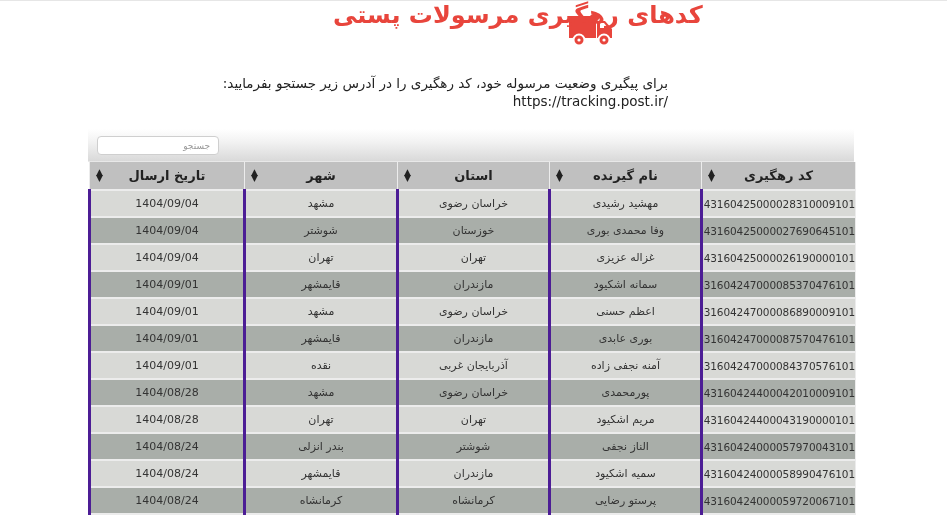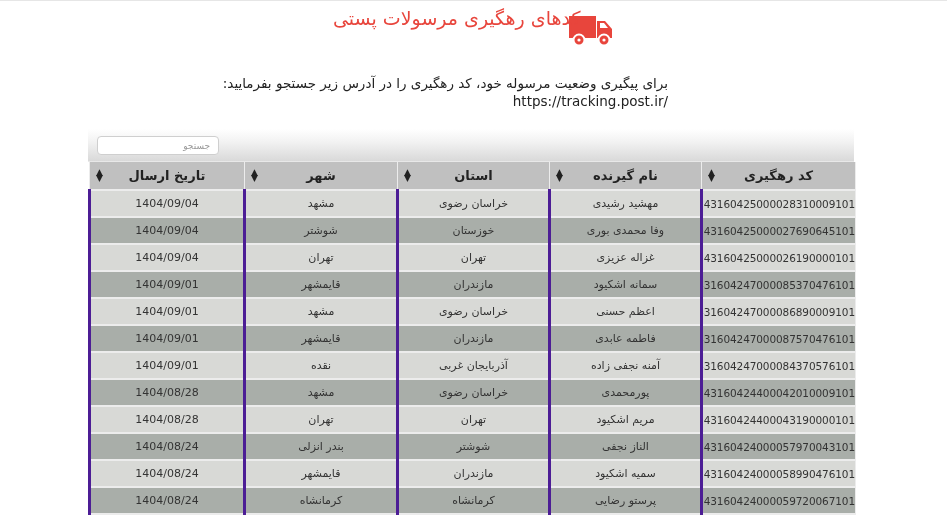--- a/index.html
+++ b/index.html
@@ -2,22 +2,22 @@
 <html><head>
 <meta charset="utf-8">
 <style>
   html, body { margin: 0; padding: 0; background: #ffffff; }
   body {
     width: 947px; height: 521px; overflow: hidden; position: relative;
     font-family: "DejaVu Sans", sans-serif; color: #333;
     border-top: 1px solid #e6e6e6; box-sizing: border-box;
   }
   .title-text {
-    color: #e8453c; font-size: 19px; font-weight: normal; white-space: nowrap;
-    position: absolute; left: 333px; top: 6px; direction: rtl;
+    color: #e8453c; font-size: 24px; font-weight: bold; white-space: nowrap;
+    position: absolute; left: 333px; top: 0; direction: rtl;
   }
   .truck-abs { position: absolute; left: 567px; top: 11px; width: 48px; height: 36px; }
 
   .intro {
     position: absolute; left: 178px; top: 73px; width: 474px;
     direction: rtl; text-align: right; font-size: 13.5px; line-height: 18px; color: #222; margin-left: 16px;
   }
   .intro .url { direction: ltr; text-align: right; display: block; }
 
   .table-wrap { position: absolute; left: 88px; top: 128px; width: 766px; }
@@ -122,21 +122,21 @@
         </tr>
         <tr class="odd">
           <td class="code">0431604247000086890009101</td>
           <td>اعظم حسنی</td>
           <td>خراسان رضوی</td>
           <td>مشهد</td>
           <td>1404/09/01</td>
         </tr>
         <tr class="even">
           <td class="code">0431604247000087570476101</td>
-          <td>فاطمه عابدی</td>
+          <td>بوری عابدی</td>
           <td>مازندران</td>
           <td>قایمشهر</td>
           <td>1404/09/01</td>
         </tr>
         <tr class="odd">
           <td class="code">0431604247000084370576101</td>
           <td>آمنه نجفی زاده</td>
           <td>آذربایجان غربی</td>
           <td>نقده</td>
           <td>1404/09/01</td>

